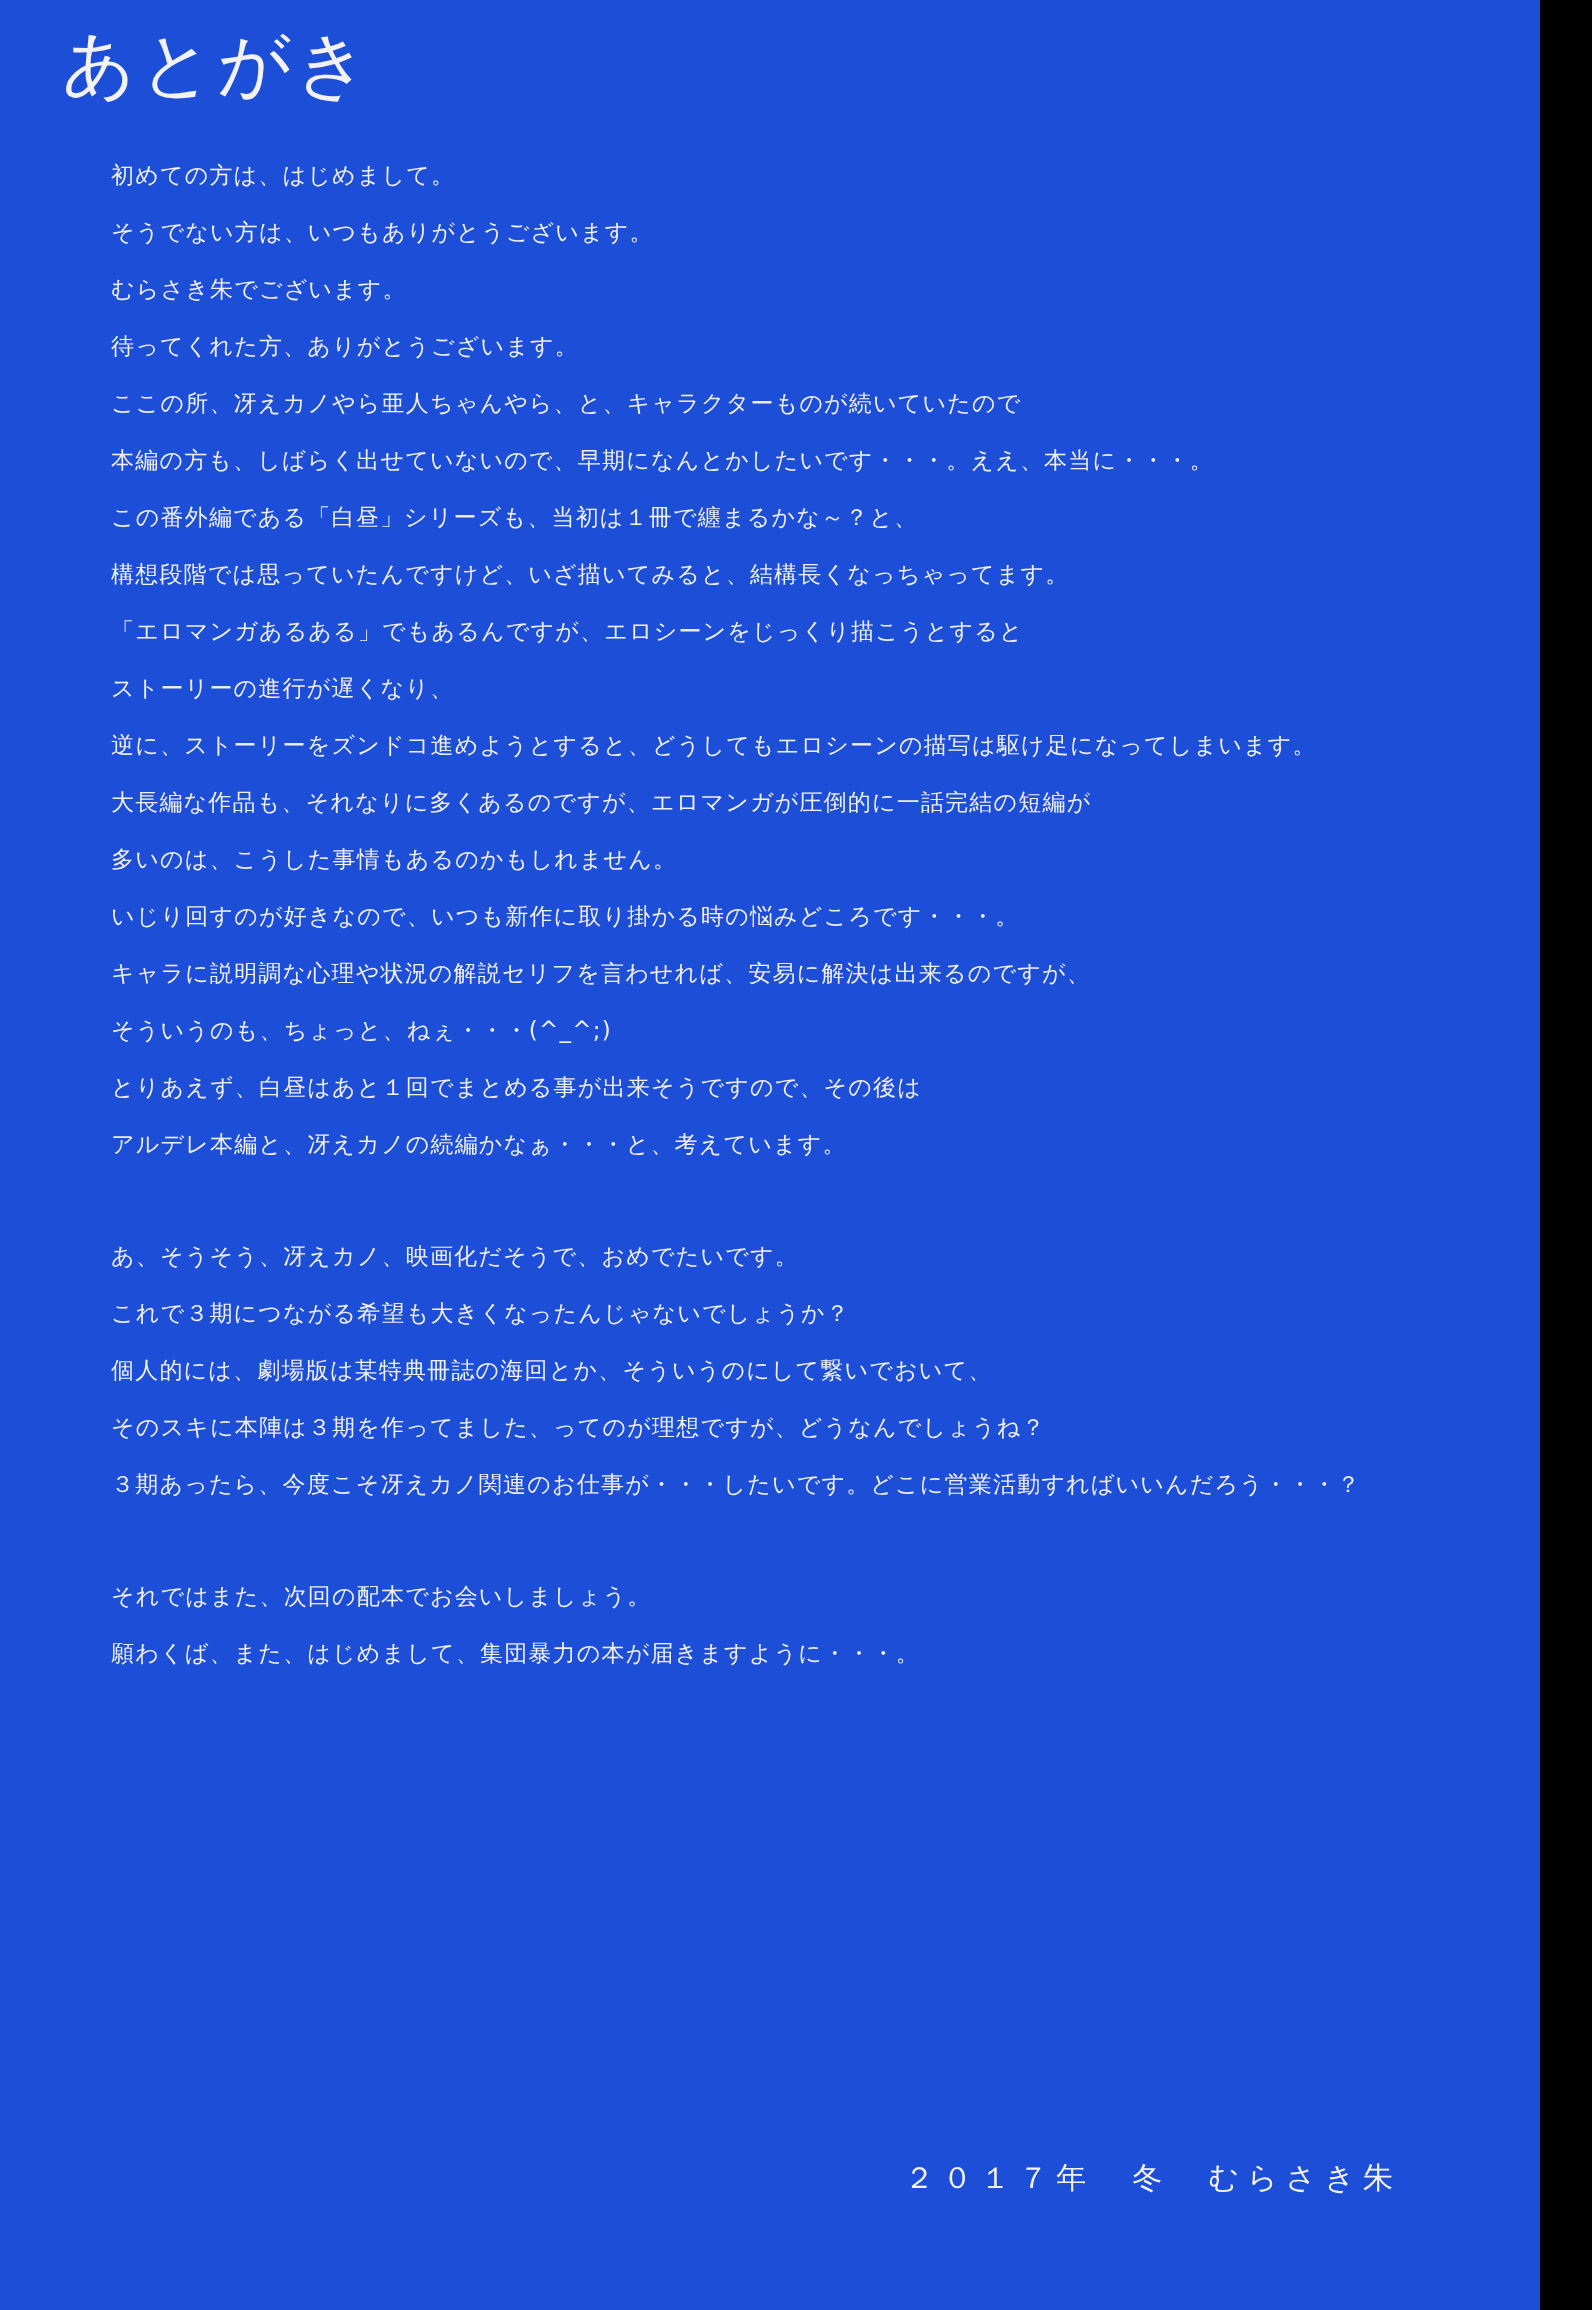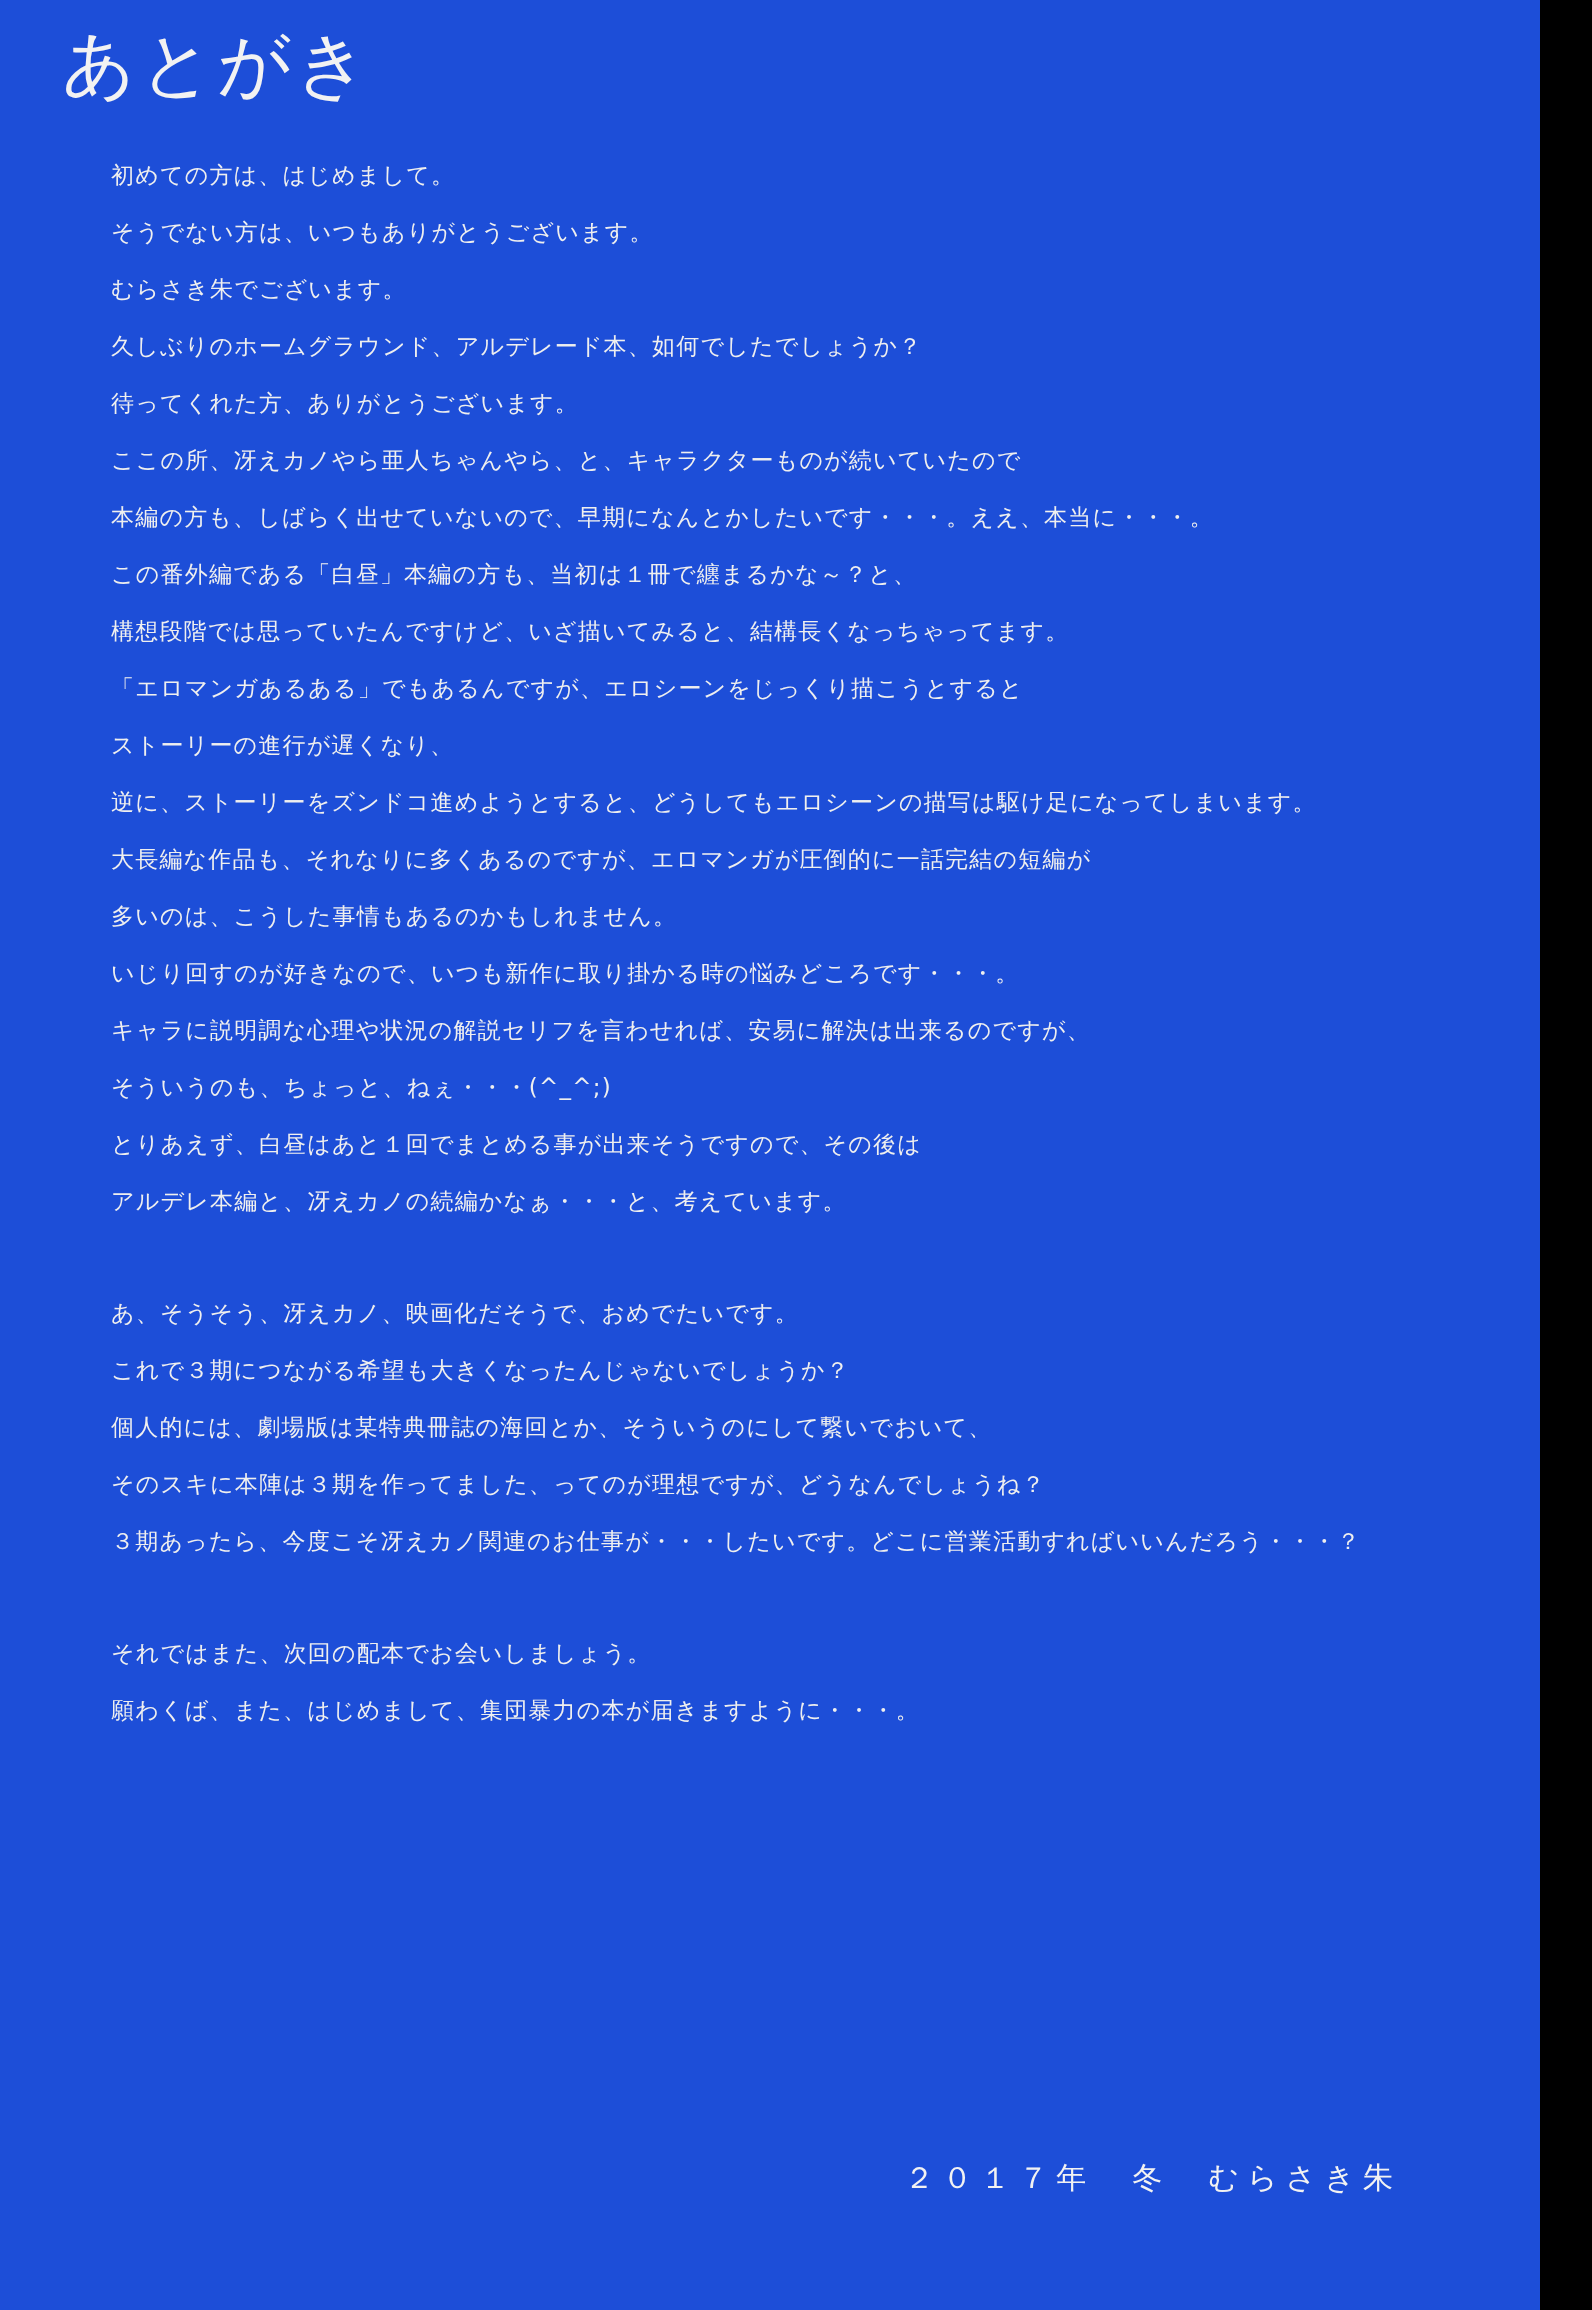--- a/index.html
+++ b/index.html
@@ -61,25 +61,24 @@
 
 <div class="page">
 
   <div class="afterword-title">あとがき</div>
 
   <div class="body-block">
 
     <div class="line">初めての方は、はじめまして。</div>
     <div class="line">そうでない方は、いつもありがとうございます。</div>
     <div class="line">むらさき朱でございます。</div>
-    <div class="line">久しぶりのホームグラウンド、アルデレード本、如何でしたでしょうか？</div>
     <div class="line">待ってくれた方、ありがとうございます。</div>
     <div class="line">ここの所、冴えカノやら亜人ちゃんやら、と、キャラクターものが続いていたので</div>
     <div class="line">本編の方も、しばらく出せていないので、早期になんとかしたいです・・・。ええ、本当に・・・。</div>
-    <div class="line">この番外編である「白昼」本編の方も、当初は１冊で纏まるかな～？と、</div>
+    <div class="line">この番外編である「白昼」シリーズも、当初は１冊で纏まるかな～？と、</div>
     <div class="line">構想段階では思っていたんですけど、いざ描いてみると、結構長くなっちゃってます。</div>
     <div class="line">「エロマンガあるある」でもあるんですが、エロシーンをじっくり描こうとすると</div>
     <div class="line">ストーリーの進行が遅くなり、</div>
     <div class="line">逆に、ストーリーをズンドコ進めようとすると、どうしてもエロシーンの描写は駆け足になってしまいます。</div>
     <div class="line">大長編な作品も、それなりに多くあるのですが、エロマンガが圧倒的に一話完結の短編が</div>
     <div class="line">多いのは、こうした事情もあるのかもしれません。</div>
     <div class="line">いじり回すのが好きなので、いつも新作に取り掛かる時の悩みどころです・・・。</div>
     <div class="line">キャラに説明調な心理や状況の解説セリフを言わせれば、安易に解決は出来るのですが、</div>
     <div class="line">そういうのも、ちょっと、ねぇ・・・(^_^;)</div>
     <div class="line">とりあえず、白昼はあと１回でまとめる事が出来そうですので、その後は</div>

